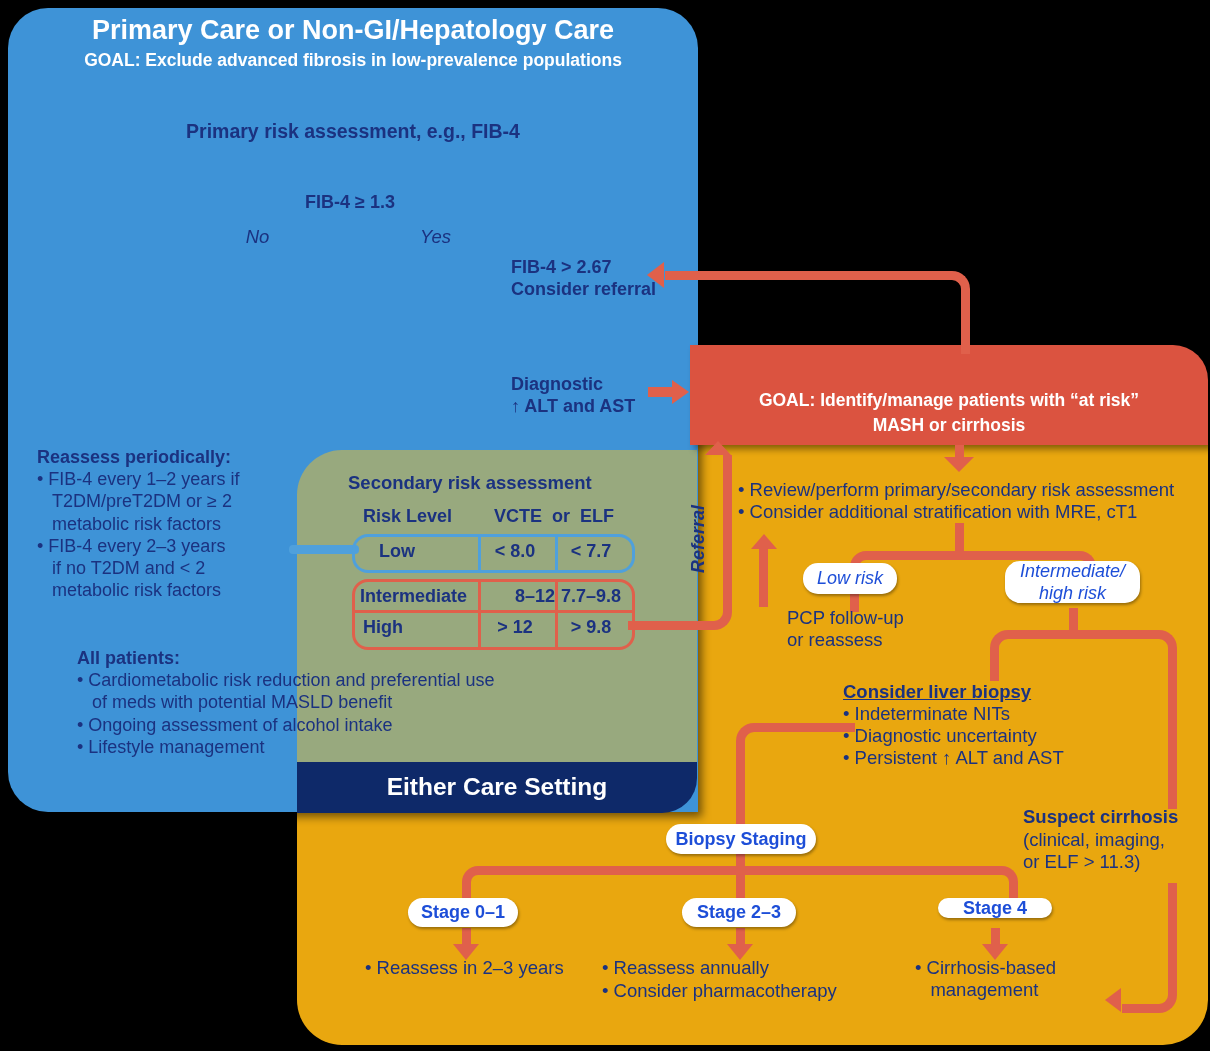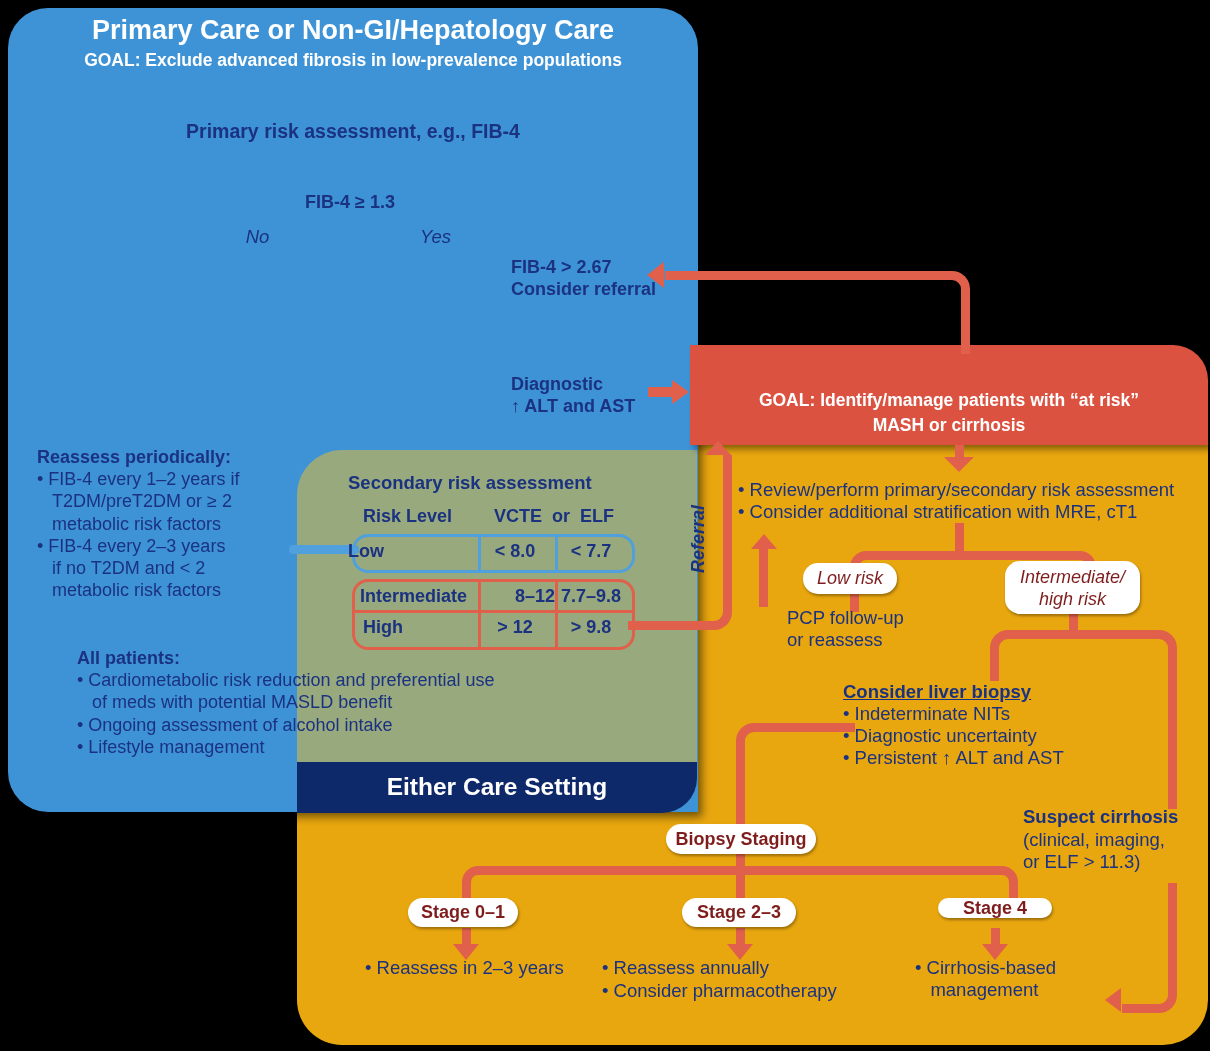--- a/index.html
+++ b/index.html
@@ -27,21 +27,21 @@
   .c{text-align:center;}
   .pre{white-space:pre-wrap;}
   
   .rl{position:absolute;background:#E0604B;}
   .elbow{position:absolute;background:transparent;}
   .tri{position:absolute;width:0;height:0;}
   
   .trect{position:absolute;background:transparent;}
   .vdiv{position:absolute;top:0;bottom:0;width:3px;}
   
-  .badge{position:absolute;background:#fff;border-radius:15px;color:#7f1d1d;
+  .badge{position:absolute;background:#fff;border-radius:15px;color:#1d4ed8;
     display:flex;align-items:center;justify-content:center;text-align:center;
     box-shadow:1px 2px 3px rgba(0,0,0,.35);font-size:18px;}
   .referral{position:absolute;writing-mode:vertical-rl;transform:rotate(180deg);
     color:#1B3280;font-weight:bold;font-style:italic;font-size:18px;}
 </style>
 </head>
 <body>
 
 <div id="stage">
 
@@ -97,21 +97,21 @@
   <div class="trect" style="left:352px;top:579px;width:277px;height:65px;border:3px solid #E0604B;border-radius:16px;">
     <div class="vdiv" style="left:123px;background:#E0604B;"></div>
     <div class="vdiv" style="left:200px;background:#E0604B;"></div>
     <div style="position:absolute;left:0;right:0;top:28px;height:3px;background:#E0604B;"></div>
   </div>
 
   <div class="t b" style="left:348px;top:472px;font-size:18.5px;">Secondary risk assessment</div>
   <div class="t b" style="left:363px;top:505px;">Risk Level</div>
   <div class="t b c pre" style="left:478px;top:505px;width:152px;">VCTE  or  ELF</div>
 
-  <div class="t b" style="left:348px;top:540px;">Low</div>
+  <div class="t b" style="left:379px;top:540px;">Low</div>
   <div class="t b c" style="left:478px;top:540px;width:74px;">&lt; 8.0</div>
   <div class="t b c" style="left:555px;top:540px;width:72px;">&lt; 7.7</div>
 
   <div class="t b" style="left:360px;top:585px;">Intermediate</div>
   <div class="t b c" style="left:478px;top:585px;width:74px;margin-left:20px;">8–12</div>
   <div class="t b c" style="left:552px;top:585px;width:78px;">7.7–9.8</div>
 
   <div class="t b" style="left:363px;top:616px;">High</div>
   <div class="t b c" style="left:478px;top:616px;width:74px;">&gt; 12</div>
   <div class="t b c" style="left:555px;top:616px;width:72px;">&gt; 9.8</div>
@@ -150,21 +150,21 @@
 or reassess</div>
   <div class="t b" style="left:843px;top:681px;font-size:18.5px;text-decoration:underline;">Consider liver biopsy</div>
   <div class="t pre" style="left:843px;top:703px;font-size:18.5px;line-height:21.8px;">• Indeterminate NITs
 • Diagnostic uncertainty
 • Persistent ↑ ALT and AST</div>
   <div class="t b" style="left:1023px;top:806px;font-size:18.5px;">Suspect cirrhosis</div>
   <div class="t pre" style="left:1023px;top:829px;font-size:18.5px;line-height:22.3px;">(clinical, imaging,
 or ELF &gt; 11.3)</div>
 
   <div class="badge i" style="left:803px;top:563px;width:94px;height:31px;">Low risk</div>
-  <div class="badge i pre" style="left:1005px;top:561px;width:135px;height:53px;line-height:22px;">Intermediate/
+  <div class="badge i pre" style="left:1005px;top:561px;width:135px;height:42px;line-height:22px;">Intermediate/
 high risk</div>
   <div class="badge b" style="left:666px;top:824px;width:150px;height:30px;">Biopsy Staging</div>
   <div class="badge b" style="left:408px;top:898px;width:110px;height:29px;">Stage 0–1</div>
   <div class="badge b" style="left:682px;top:898px;width:114px;height:29px;">Stage 2–3</div>
   <div class="badge b" style="left:938px;top:898px;width:114px;height:20px;">Stage 4</div>
 
   <div class="t pre" style="left:365px;top:957px;font-size:18.5px;">• Reassess in 2–3 years</div>
   <div class="t pre" style="left:602px;top:957px;font-size:18.5px;line-height:22.8px;">• Reassess annually
 • Consider pharmacotherapy</div>
   <div class="t pre" style="left:915px;top:957px;font-size:18.5px;line-height:22px;">• Cirrhosis-based

